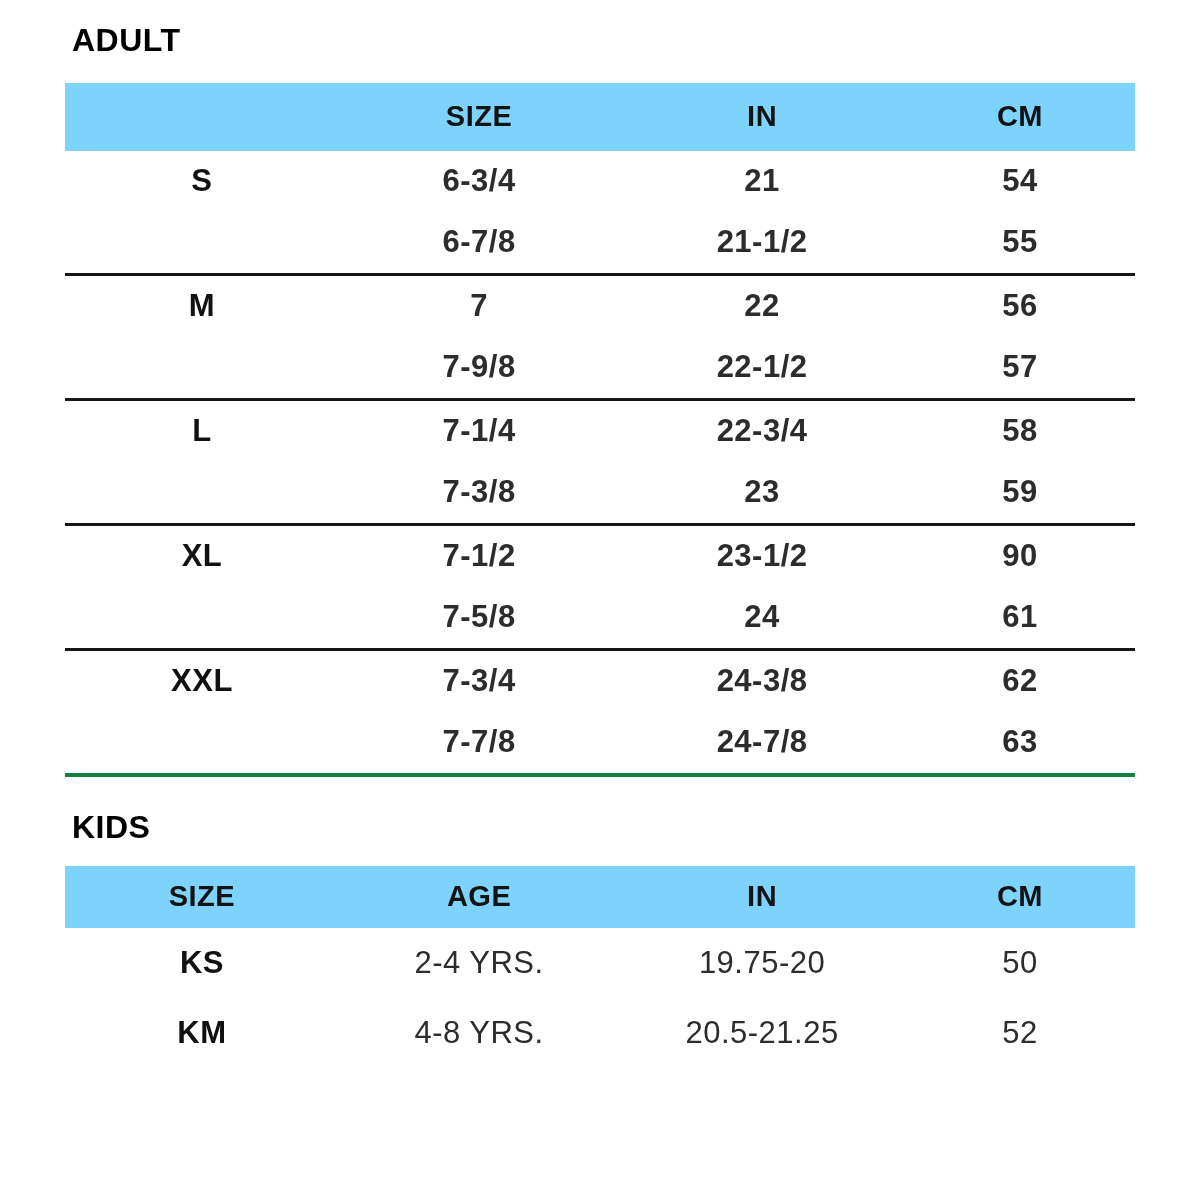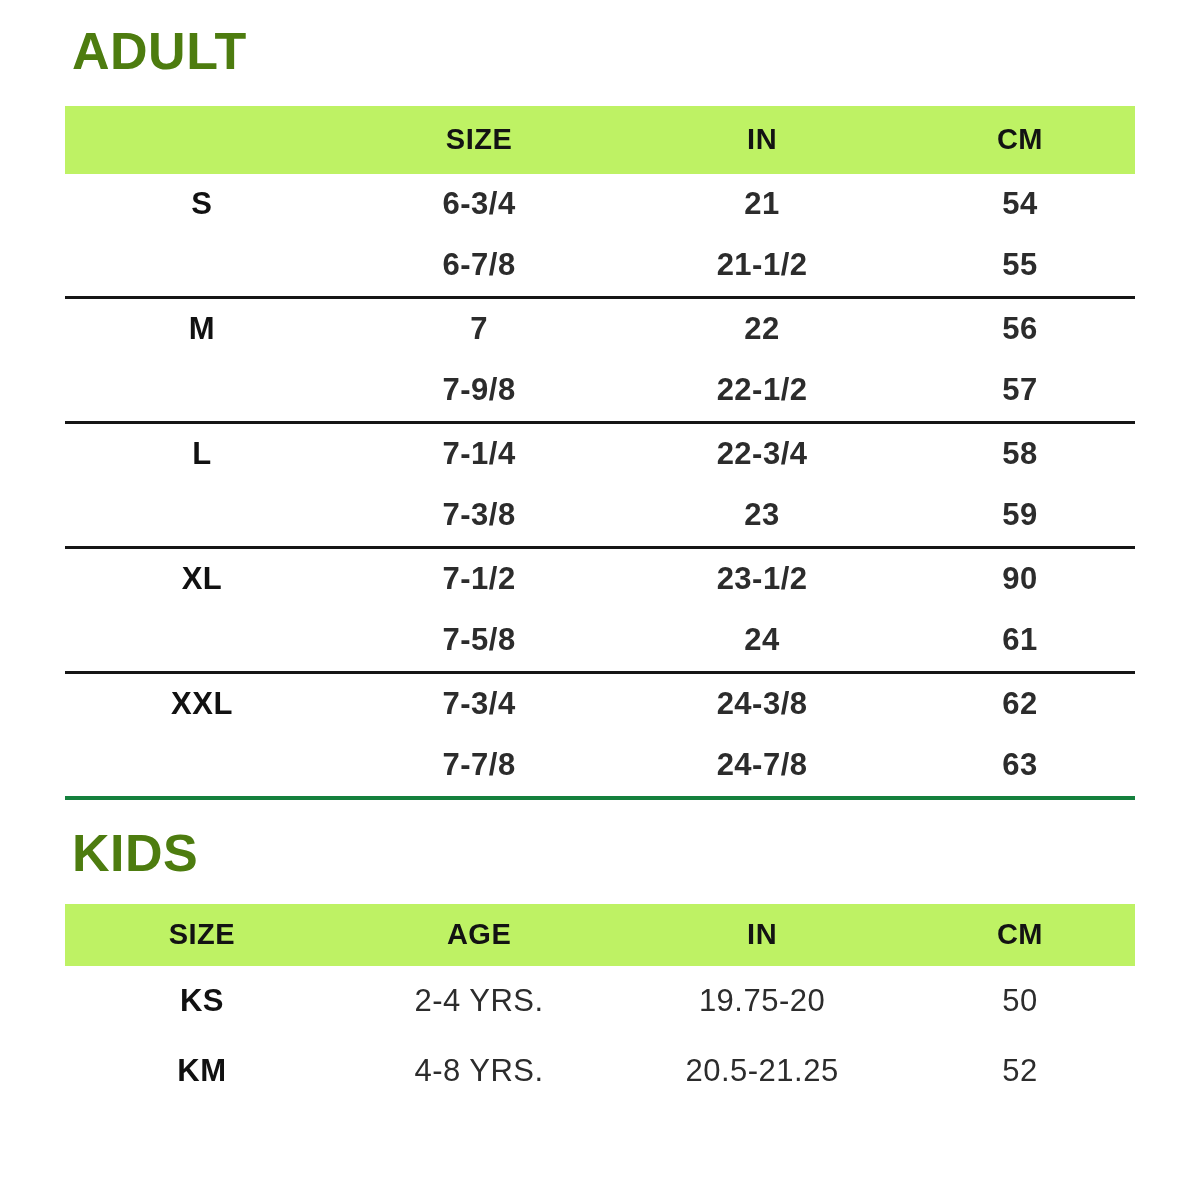--- a/index.html
+++ b/index.html
@@ -11,41 +11,41 @@
   }
   .page {
     width: 1200px;
     height: 1200px;
     box-sizing: border-box;
     padding: 22px 65px 0 65px;
     overflow: hidden;
     background: #ffffff;
   }
   .section-title {
-    font-size: 52px;
+    font-size: 32px;
     font-weight: 800;
     letter-spacing: 0.5px;
-    color: #4d7c0f;
+    color: #000000;
     margin: 0 0 24px 7px;
     line-height: 1.15;
   }
-  .section-title.kids { margin-top: 24px; margin-bottom: 20px; }
+  .section-title.kids { margin-top: 32px; margin-bottom: 20px; }
 
   table.size-table {
     width: 100%;
     border-collapse: collapse;
     table-layout: fixed;
   }
   table.size-table th:nth-child(1), table.size-table td:nth-child(1) { width: 25.6%; }
   table.size-table th:nth-child(2), table.size-table td:nth-child(2) { width: 26.2%; }
   table.size-table th:nth-child(3), table.size-table td:nth-child(3) { width: 26.7%; }
   table.size-table th:nth-child(4), table.size-table td:nth-child(4) { width: 21.5%; }
 
   table.size-table thead th {
-    background: #bef264;
+    background: #7dd3fc;
     font-size: 29px;
     font-weight: 800;
     letter-spacing: 0.5px;
     color: #131313;
     text-align: center;
     padding: 0;
   }
   table.adult thead th { height: 68px; }
   table.kids  thead th { height: 62px; }
 

